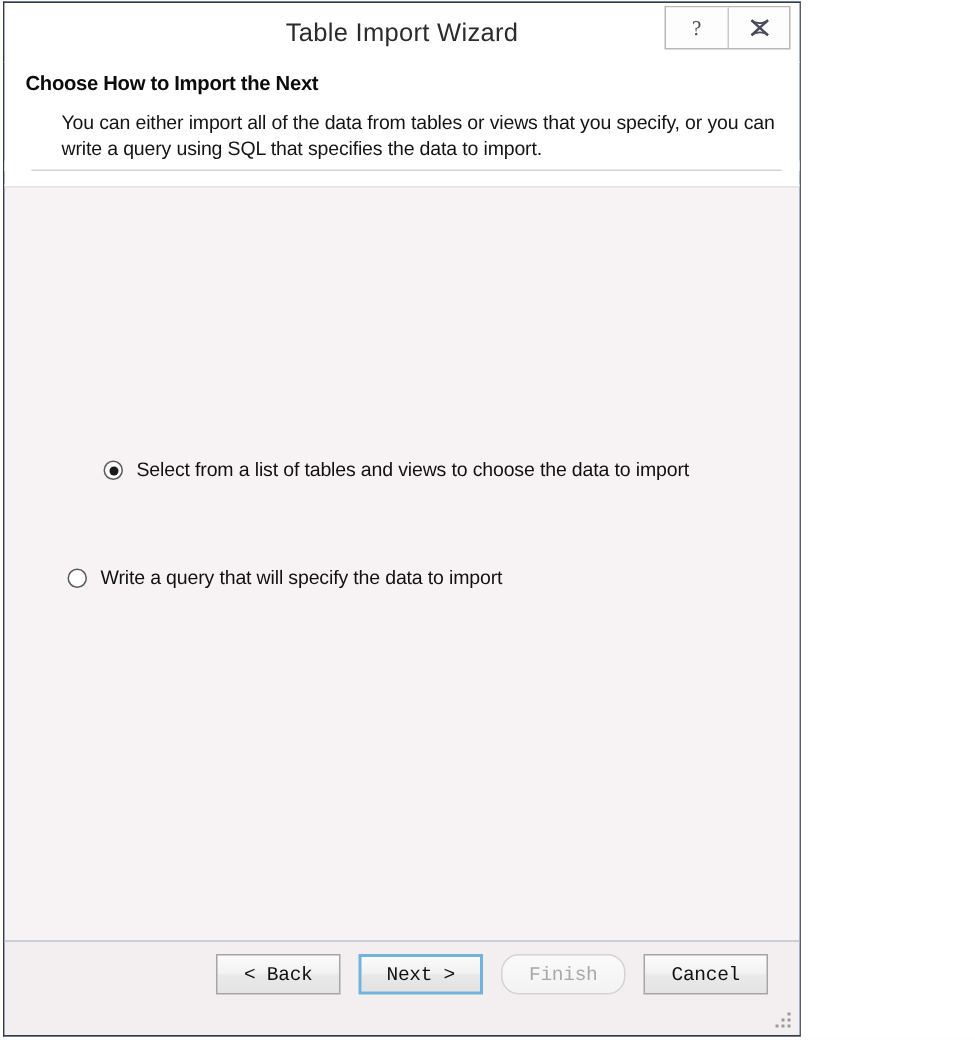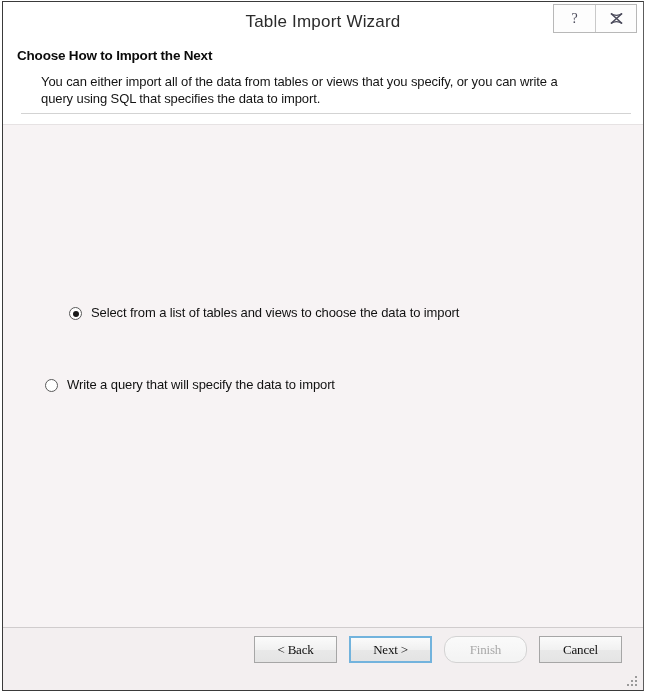--- a/index.html
+++ b/index.html
@@ -18,21 +18,21 @@
     height: 693px;
     overflow: hidden;
     background: #ffffff;
   }
 
   
   .window {
     position: absolute;
     left: 2px;
     top: 1px;
-    width: 642px;
+    width: 532px;
     height: 690px;
     box-sizing: border-box;
     border: 1px solid #3a3a3a;
     border-right-color: #5c5c5c;
     background: #3b82f6;
     display: flex;
     flex-direction: column;
   }
 
   
@@ -171,21 +171,21 @@
     top: 8px;
     display: flex;
     gap: 12px;
   }
   .btn {
     width: 83px;
     height: 27px;
     box-sizing: border-box;
     border: 1px solid #a6a6a6;
     background: linear-gradient(180deg,#fbfbfb 0%,#f1f1f1 50%,#e9e9e9 51%,#e4e4e4 100%);
-    font-family: Liberation Serif, serif;
+    font-family: Liberation Mono, monospace;
     font-size: 13px;
     color: #101010;
     display: flex;
     align-items: center;
     justify-content: center;
     letter-spacing: -0.2px;
     padding: 0;
     user-select: none;
   }
   .btn.default {

